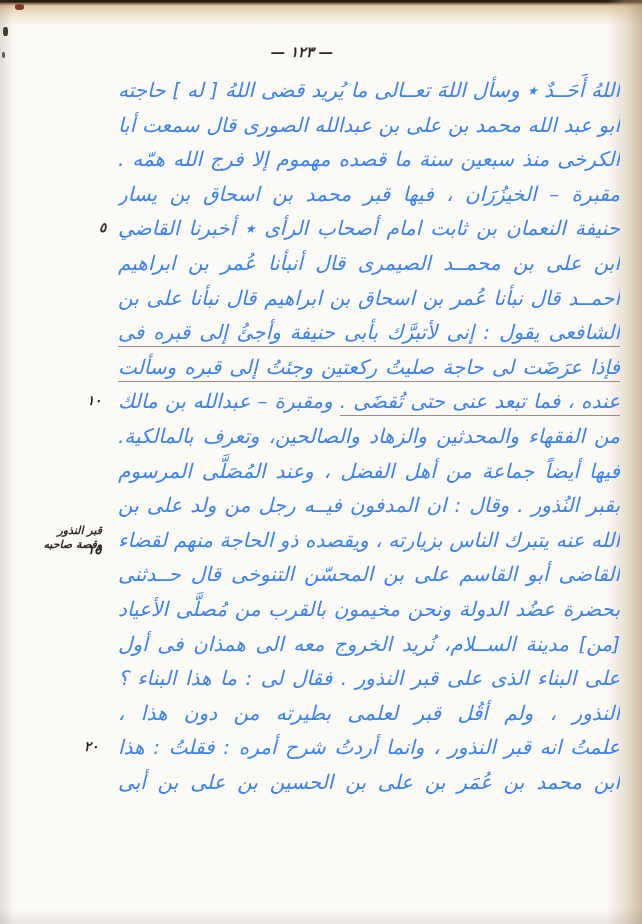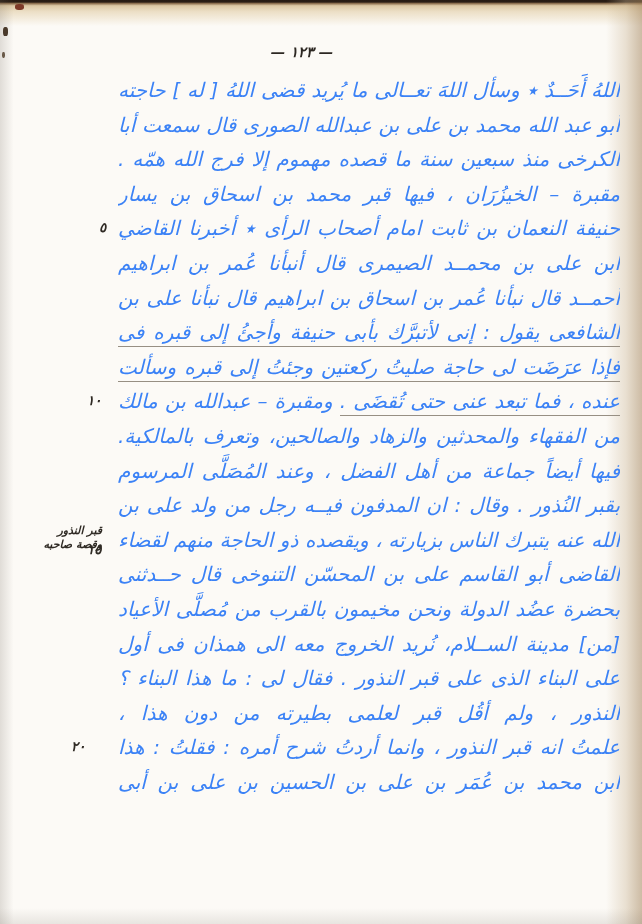--- a/index.html
+++ b/index.html
@@ -48,21 +48,21 @@
     text-align:justify;text-align-last:justify;
     color:#3b82f6;
     margin-left:32px;
   }
   .ul{border-bottom:1px solid #978f83;padding-bottom:2px;}
   
   .mnum{position:absolute;font-size:13.5px;font-weight:bold;color:#2f2a24;}
   .mnum-5 {top:219px;left:99px;}
   .mnum-10{top:392px;left:87px;text-align:center;}
   .mnum-15{top:541px;left:87px;}
-  .mnum-20{top:738px;left:71px;}
+  .mnum-20{top:738px;left:84px;}
   .mnote{
     position:absolute;left:14px;width:88px;direction:rtl;text-align:right;
     font-size:11px;font-weight:bold;line-height:14px;color:#2f2a24;
   }
   .mnote-1{top:344px;}
   .mnote-2{top:524px;}
 </style>
 </head>
 <body>
 

